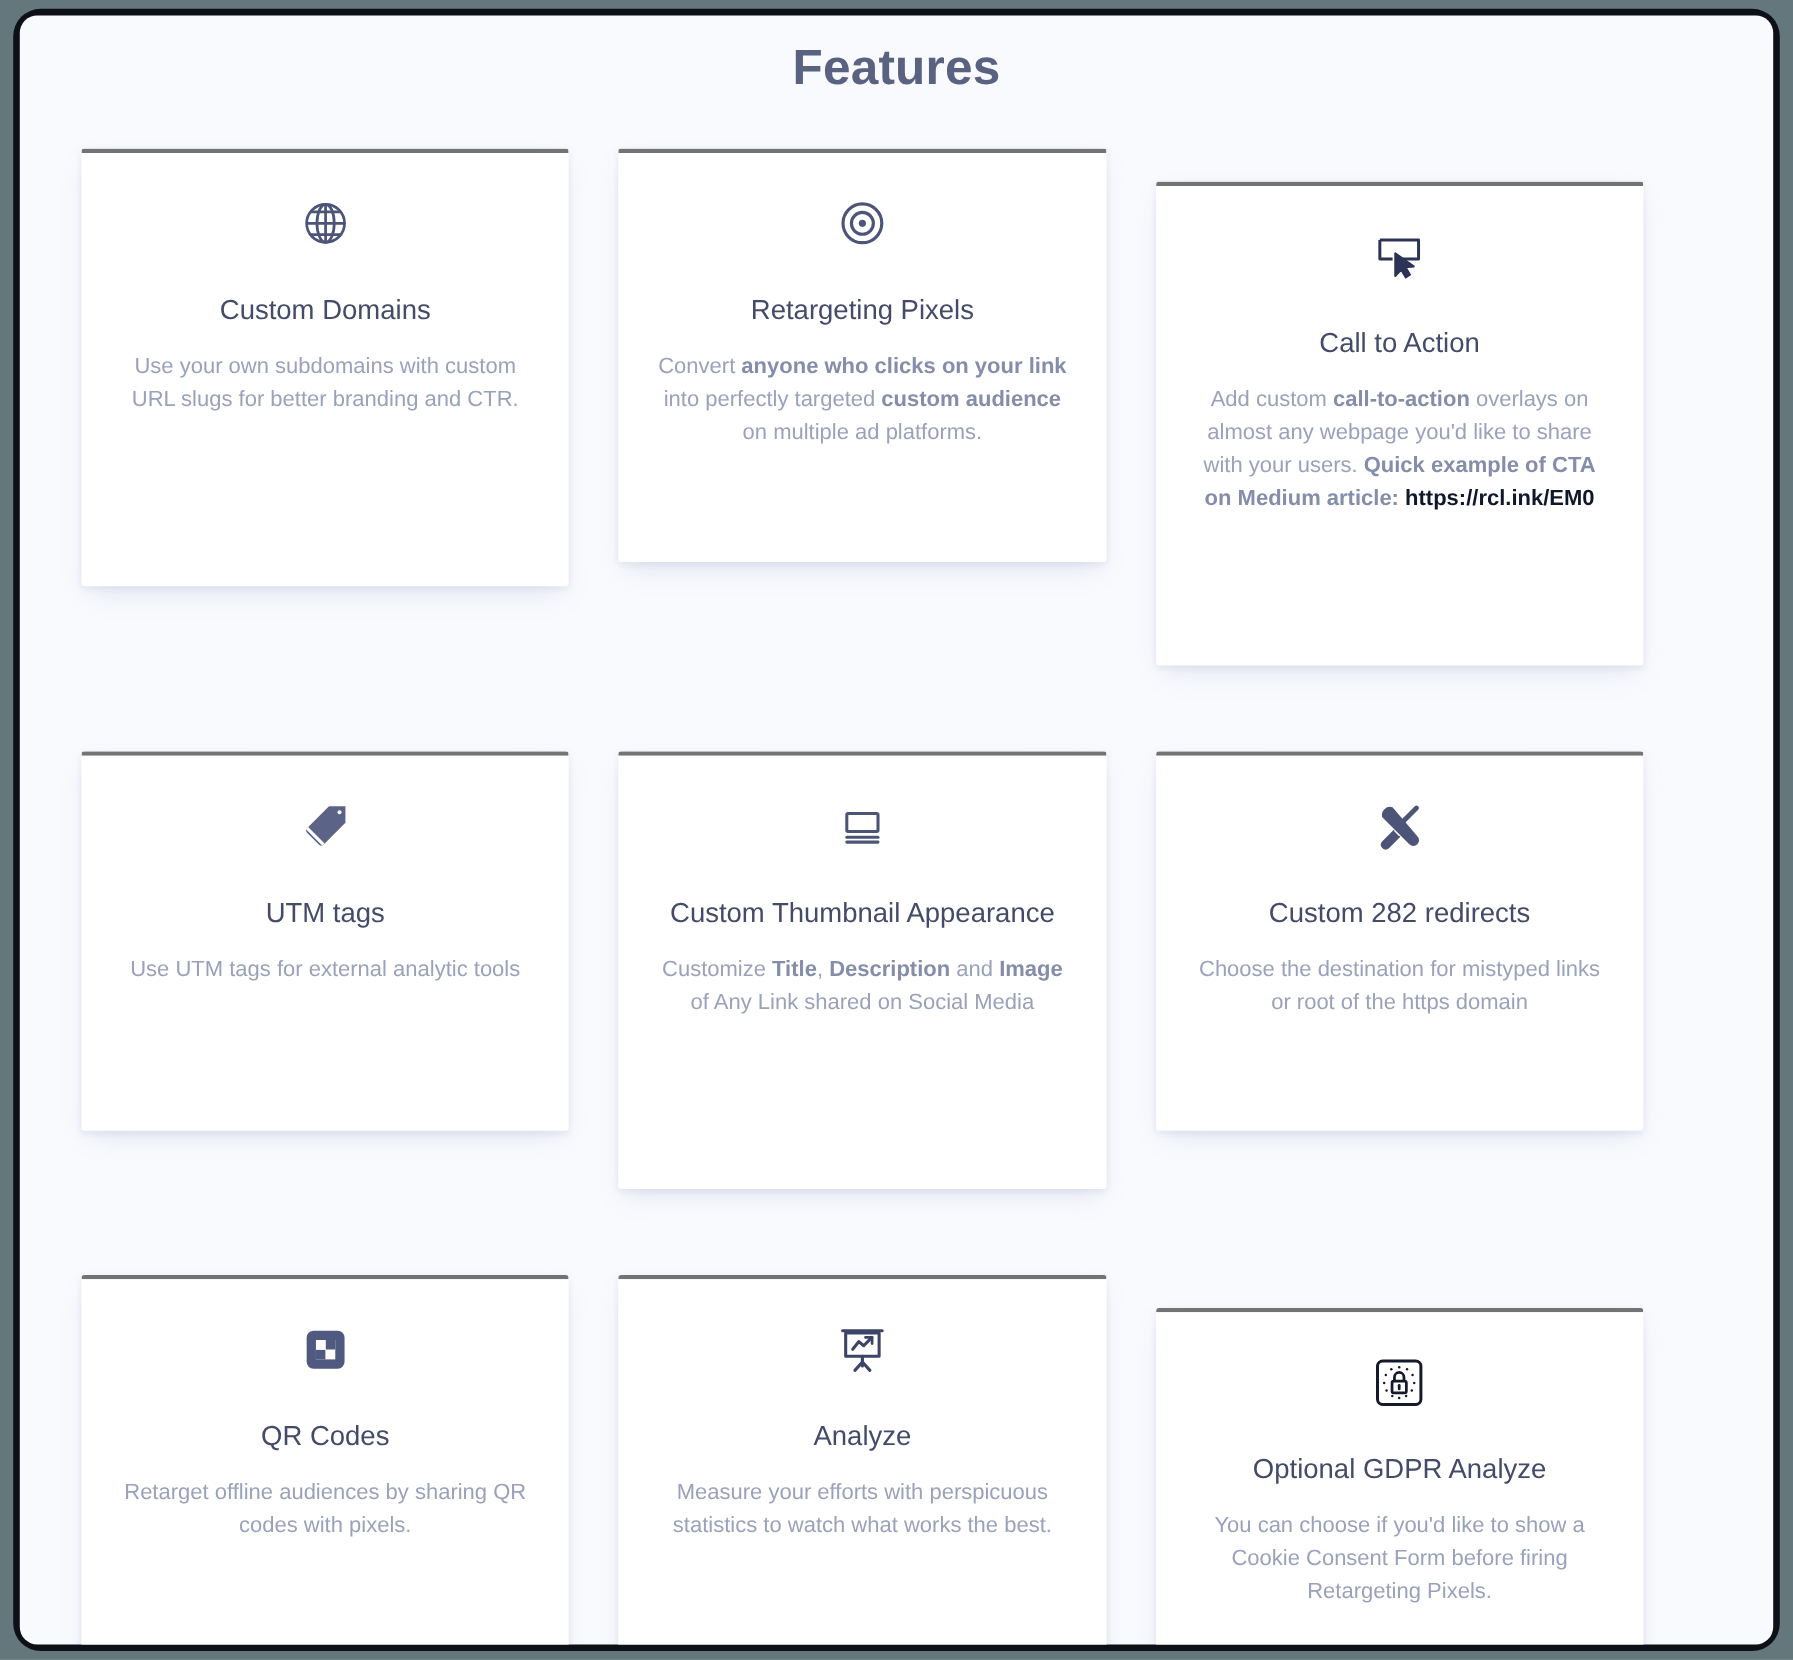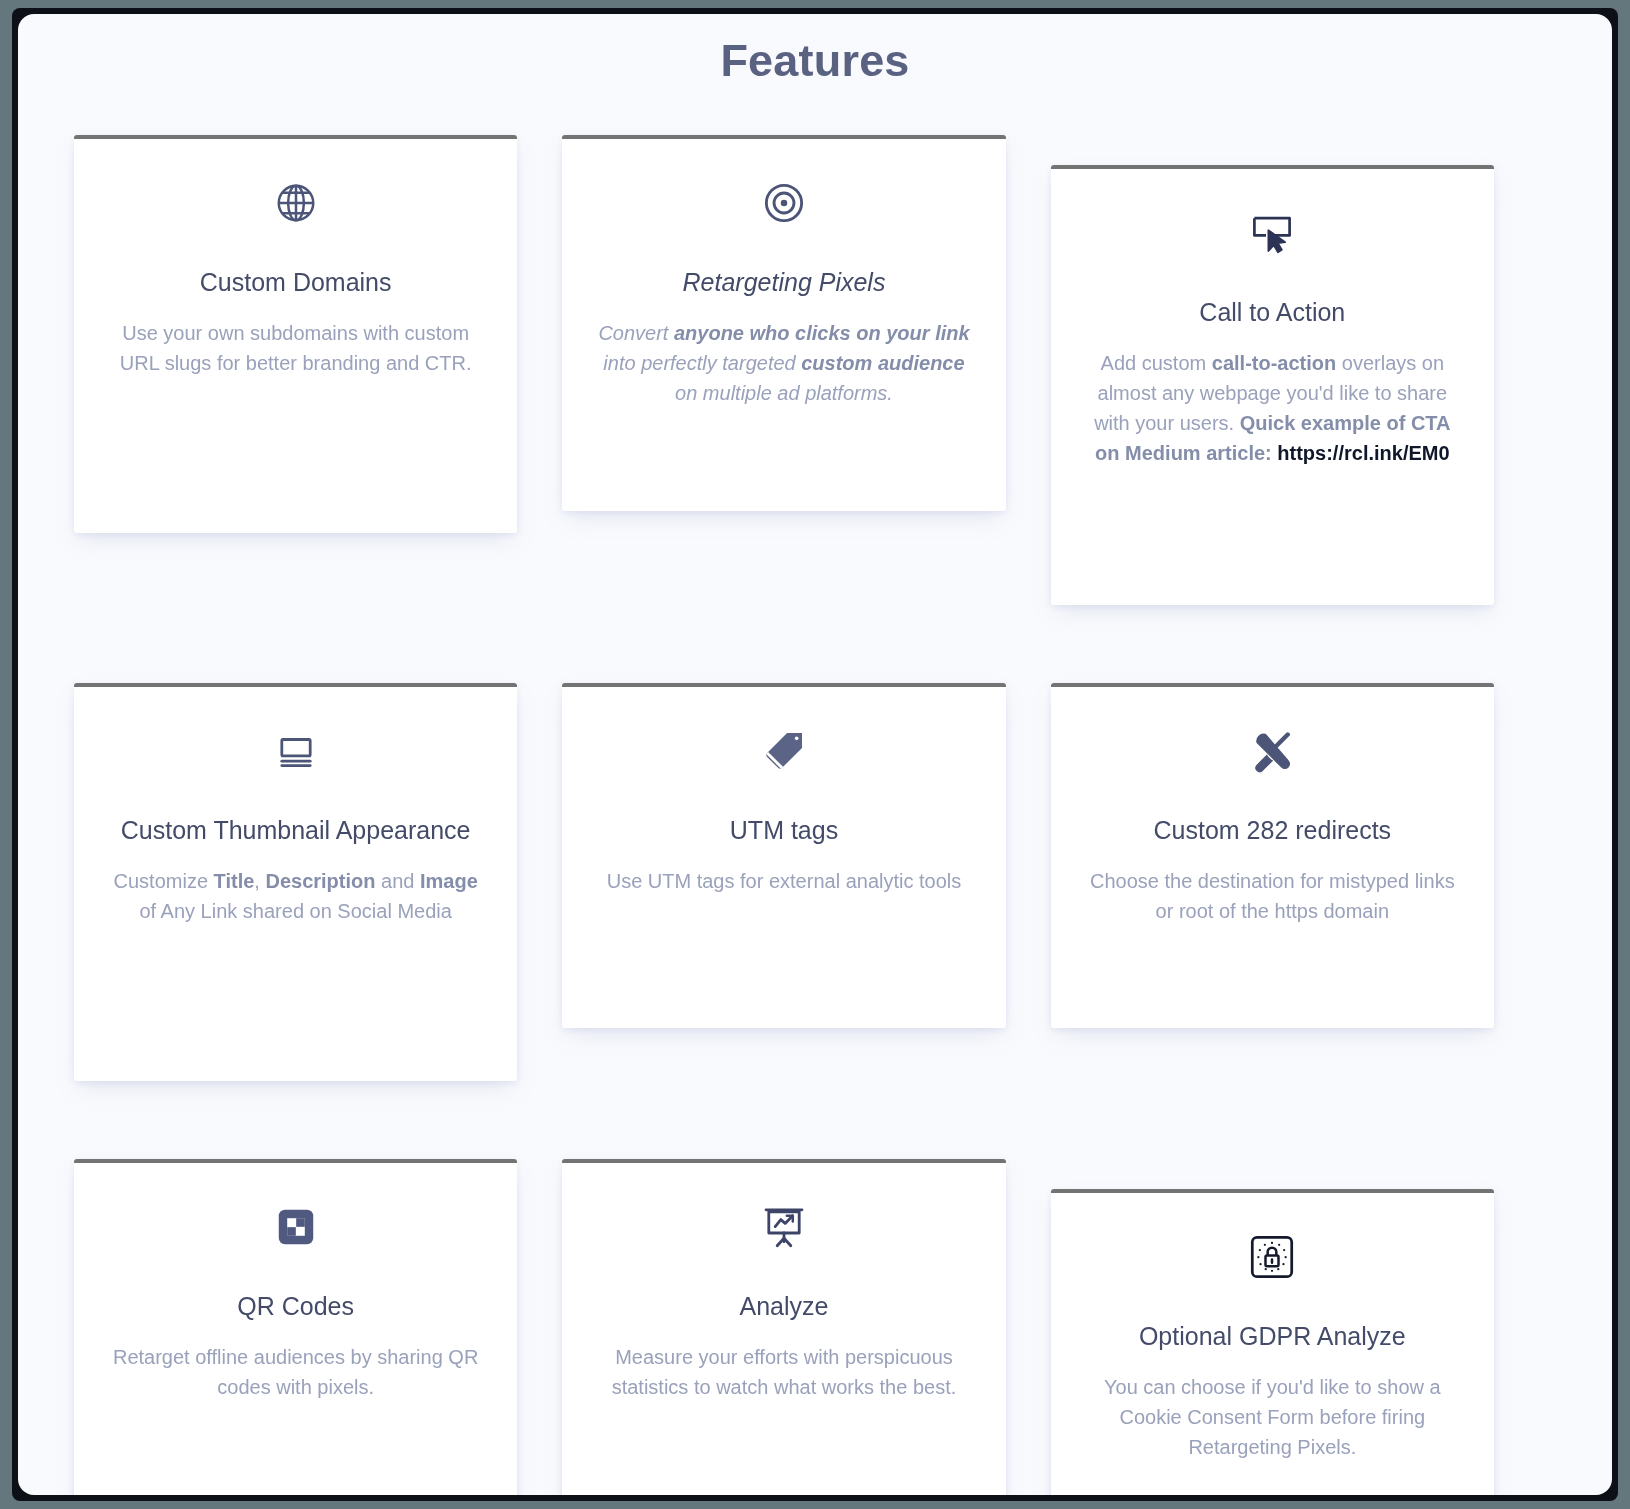--- a/index.html
+++ b/index.html
@@ -13,21 +13,21 @@
     font-family: "Liberation Sans", sans-serif;
     overflow: hidden;
   }
   .screen-frame {
     position: absolute;
     left: 12px;
     top: 8px;
     width: 1606px;
     height: 1493px;
     background: #0d1117;
-    border-radius: 8px;
+    border-radius: 25px;
     padding: 6px;
     box-sizing: border-box;
   }
   .page {
     width: 100%;
     height: 100%;
     background: #f9fafd;
     border-radius: 16px;
     overflow: hidden;
     position: relative;
@@ -58,21 +58,21 @@
     box-shadow: 0 10px 22px -6px rgba(150,163,200,0.26), 0 2px 6px rgba(150,163,200,0.16);
     border-top: 4px solid #737373;
     padding: 0 30px;
     box-sizing: border-box;
     position: relative;
     align-self: start;
   }
   .card-r1 { min-height: 345px; }
   .card-r2 { min-height: 360px; }
   .card.tall-0 { min-height: 398px; }
-  .card.tall-1 { min-height: 376px; font-style: italic; }
+  .card.tall-1 { min-height: 376px; }
   .card.tall-2 { min-height: 440px; margin-top: 30px; }
   .icon-wrap {
     height: 128px;
     display: flex;
     align-items: center;
     justify-content: center;
   }
   .icon-wrap svg { display: block; }
   .card-title {
     text-align: center;
@@ -139,42 +139,42 @@
           <svg width="48" height="48" viewBox="0 0 24 24" fill="none" stroke="#2c3354" stroke-width="1.35" stroke-linejoin="round">
             <path d="M3.2 4.6 H20.8 V13.2 H12.6"></path>
             <path d="M3.2 4.6 V13.2 H9.0"></path>
             <path d="M10.2 10.6 L10.2 21.0 L12.9 18.1 L15.0 21.6 L16.9 20.4 L14.9 17.0 L18.6 16.6 Z" fill="#2c3354" stroke="#2c3354" stroke-width="0.9"></path>
           </svg>
         </div>
         <h3 class="card-title">Call to Action</h3>
         <p class="card-desc">Add custom <b>call-to-action</b> overlays on almost any webpage you'd like to share with your users. <b>Quick example of CTA on Medium article: <a href="#">https://rcl.ink/EM0</a></b></p>
       </div>
 
+      <div class="card card-r1">
+        <div class="icon-wrap">
+          <svg width="46" height="46" viewBox="0 0 24 24">
+            <path d="M13.6 2.6 L21.4 2.6 L21.4 10.4 L11.0 20.8 C10.4 21.4 9.5 21.4 8.9 20.8 L3.2 15.1 C2.6 14.5 2.6 13.6 3.2 13.0 Z" fill="#5b6486"></path>
+            <path d="M11.0 20.8 L3.2 13.0" fill="none" stroke="#ffffff" stroke-width="1.5"></path>
+            <circle cx="18.6" cy="5.4" r="0.95" fill="#ffffff"></circle>
+          </svg>
+        </div>
+        <h3 class="card-title">UTM tags</h3>
+        <p class="card-desc">Use UTM tags for external analytic tools</p>
+      </div>
+
       <div class="card tall-0">
         <div class="icon-wrap">
           <svg width="46" height="46" viewBox="0 0 24 24" fill="none" stroke="#4c5577" stroke-width="1.45" stroke-linecap="round">
             <rect x="4.6" y="6.0" width="14.8" height="8.6" rx="0.6"></rect>
             <line x1="4.6" y1="17.3" x2="19.4" y2="17.3"></line>
             <line x1="4.6" y1="19.6" x2="19.4" y2="19.6"></line>
           </svg>
         </div>
         <h3 class="card-title">Custom Thumbnail Appearance</h3>
         <p class="card-desc">Customize <b>Title</b>, <b>Description</b> and <b>Image</b> of Any Link shared on Social Media</p>
-      </div>
-
-      <div class="card card-r1">
-        <div class="icon-wrap">
-          <svg width="46" height="46" viewBox="0 0 24 24">
-            <path d="M13.6 2.6 L21.4 2.6 L21.4 10.4 L11.0 20.8 C10.4 21.4 9.5 21.4 8.9 20.8 L3.2 15.1 C2.6 14.5 2.6 13.6 3.2 13.0 Z" fill="#5b6486"></path>
-            <path d="M11.0 20.8 L3.2 13.0" fill="none" stroke="#ffffff" stroke-width="1.5"></path>
-            <circle cx="18.6" cy="5.4" r="0.95" fill="#ffffff"></circle>
-          </svg>
-        </div>
-        <h3 class="card-title">UTM tags</h3>
-        <p class="card-desc">Use UTM tags for external analytic tools</p>
       </div>
 
       <div class="card card-r1">
         <div class="icon-wrap">
           <svg width="46" height="46" viewBox="0 0 24 24" fill="none" stroke="#4c5577" stroke-width="2.3" stroke-linecap="round" stroke-linejoin="round">
             <path d="M8.6 3.3 A3.6 3.6 0 0 0 4.2 7.6 L17.0 20.4 A2.2 2.2 0 0 0 20.4 17.0 Z" fill="#4c5577" stroke-width="0.6"></path>
             <path d="M20.2 3.4 L12.4 11.2"></path>
             <path d="M9.4 14.2 L4.0 19.6 A2.0 2.0 0 0 0 6.8 22.4 L12.2 17.0" fill="#4c5577" stroke-width="0.6"></path>
           </svg>
         </div>

